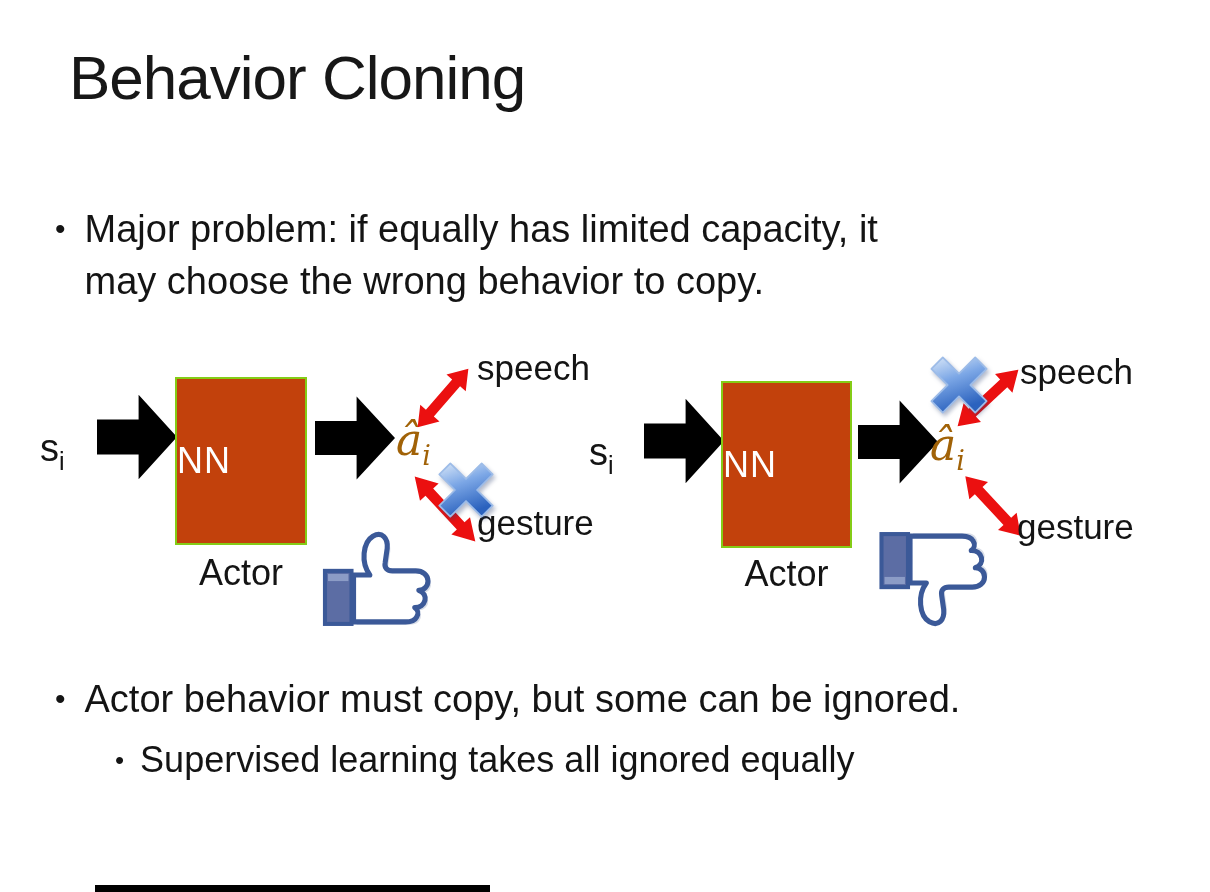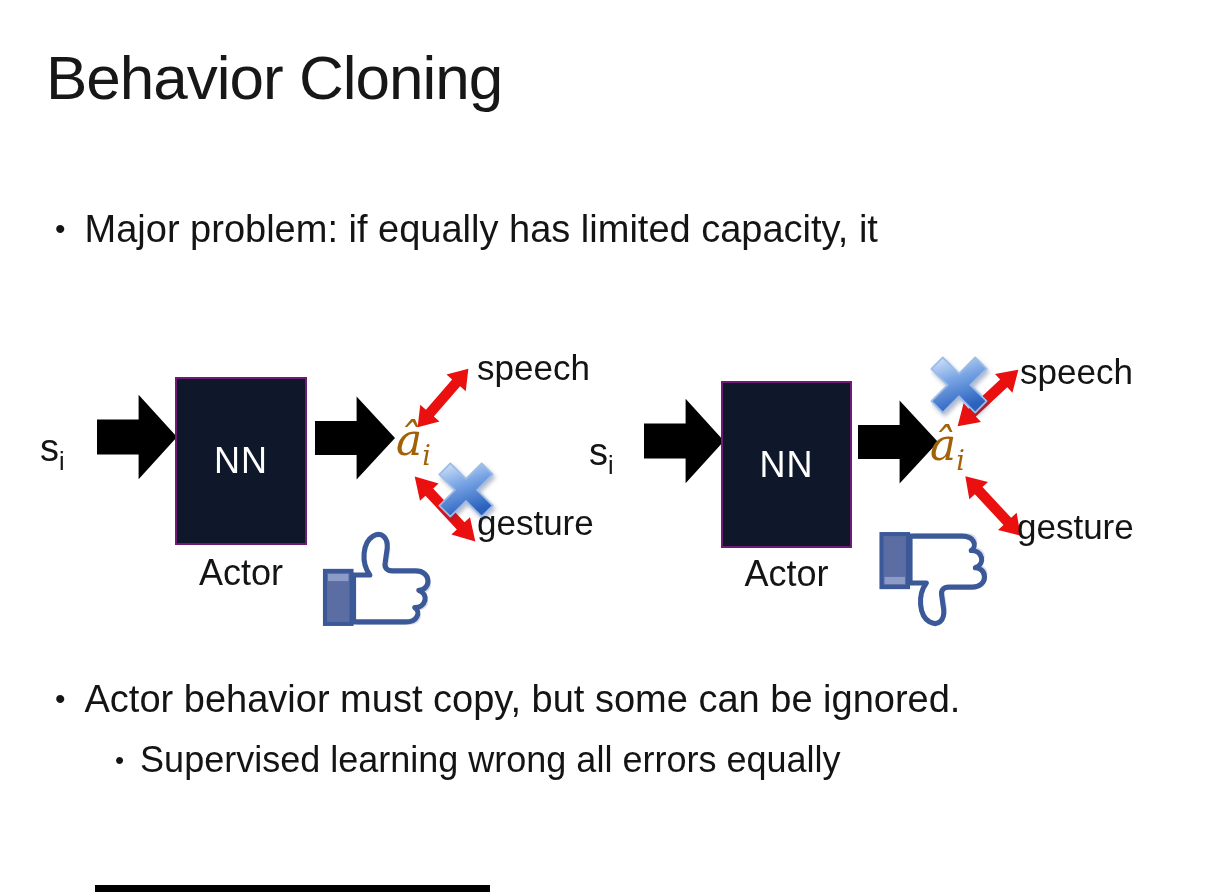--- a/index.html
+++ b/index.html
@@ -3,36 +3,36 @@
 <meta charset="utf-8">
 <style>
   html,body { margin:0; padding:0; background:#ffffff; }
   .slide {
     position:relative; width:1210px; height:892px; background:#ffffff;
     overflow:hidden; font-family:"Liberation Sans", sans-serif; color:#141414;
   }
   .abs { position:absolute; }
 
   .title {
-    left:46px; top:42px; font-size:62px; letter-spacing:-1px;
+    left:69px; top:42px; font-size:62px; letter-spacing:-1px;
     color:#171717; white-space:nowrap;
   }
 
   .bullet { display:flex; align-items:flex-start; }
   .bullet .dot { font-size:30px; line-height:52px; margin-right:19px; }
   .bullet .lines { font-size:38px; line-height:52px; }
   .bullet.sub .dot { font-size:26px; line-height:48px; margin-right:16px; }
   .bullet.sub .lines { font-size:36px; line-height:48px; }
 
   .state { font-size:38px; }
   .state sub { font-size:25px; }
 
   .nn-box {
-    background:#0f172a; border:2px solid #701a75; box-sizing:border-box;
-    display:flex; align-items:center; justify-content:center;
+    background:#c2410c; border:2px solid #84cc16; box-sizing:border-box;
+    display:flex; align-items:center; justify-content:flex-start;
     color:#ffffff; font-size:36px; letter-spacing:1px;
   }
 
   .actor { font-size:36px; text-align:center; }
 
   .ahat {
     font-family:"DejaVu Serif", serif; font-style:italic; font-size:44px; color:#a16207;
   }
   .ahat sub { font-size:27px; }
 
@@ -55,20 +55,21 @@
 <body>
 
 <div class="slide">
 
   <div class="abs title">Behavior Cloning</div>
 
   <div class="abs bullet" style="left:55px; top:203px;">
     <span class="dot">•</span>
     <div class="lines">
       <div>Major problem: if equally has limited capacity, it</div>
+      <div>may choose the wrong behavior to copy.</div>
     </div>
   </div>
 
   <div>
 
     <div class="abs state" style="left:40px; top:427px;"><span>s</span><sub>i</sub></div>
 
     <span class="abs block-arrow" style="left:97px; top:391px; width:80px; height:92px;">
       <svg viewBox="0 0 100 100" preserveAspectRatio="none">
           <polygon points="0,31 52,31 52,4 100,50 52,96 52,69 0,69" fill="#000000"></polygon>
@@ -183,19 +184,19 @@
   <div class="abs bullet" style="left:55px; top:673px;">
     <span class="dot">•</span>
     <div class="lines">
       <div>Actor behavior must copy, but some can be ignored.</div>
     </div>
   </div>
 
   <div class="abs bullet sub" style="left:115px; top:736px;">
     <span class="dot">•</span>
     <div class="lines">
-      <div>Supervised learning wrong all errors equally</div>
+      <div>Supervised learning takes all ignored equally</div>
     </div>
   </div>
 
   <div class="abs bottom-bar" style="left:95px; top:885px; width:395px; height:7px;"></div>
 
 </div>
 
 </body></html>

